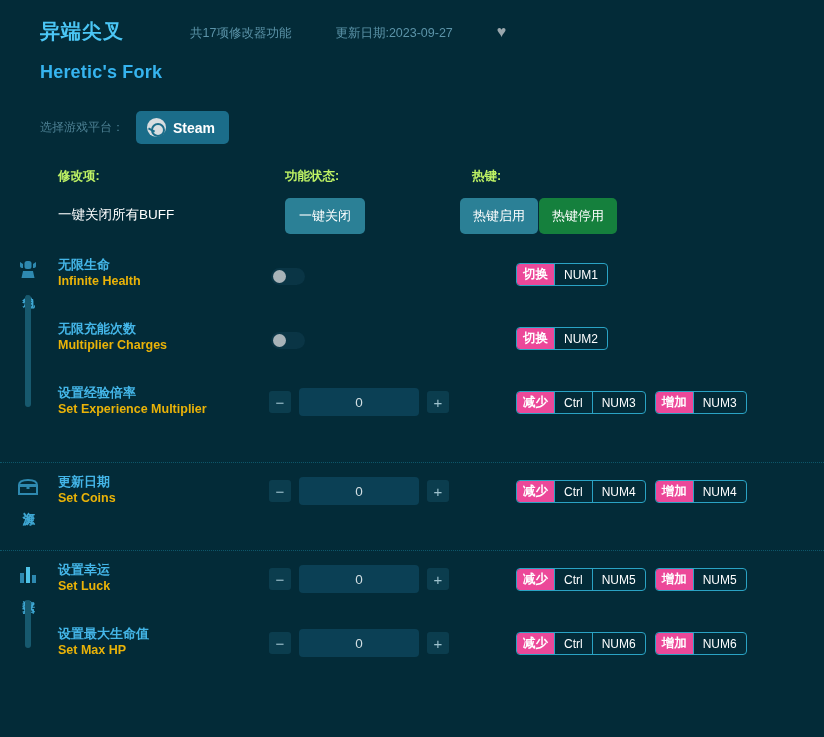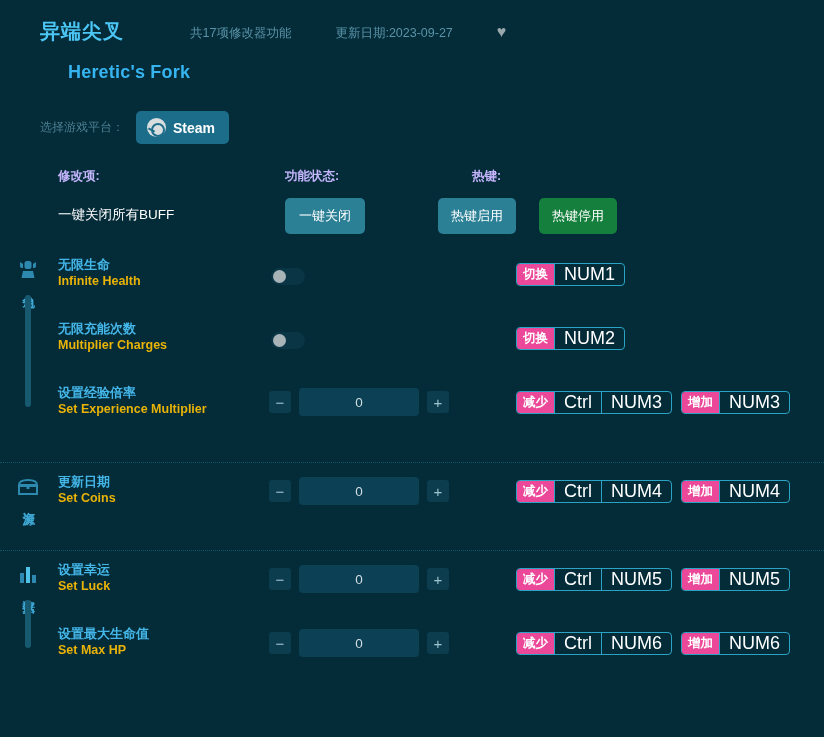--- a/index.html
+++ b/index.html
@@ -23,21 +23,21 @@
     font-size: 12.5px; color: #5b93a8; margin-right: 44px;
     position: relative; top: -1px;
   }
   .meta.first { margin-left: 0; }
   .heart-icon {
     color: #9aa7ad; font-size: 16px; line-height: 1;
     position: relative; top: -1px;
   }
   .game-title-en {
     font-size: 18px; font-weight: bold; color: #36b4ef;
-    margin-top: 10px; letter-spacing: .2px; margin-left: 28px;
+    margin-top: 10px; letter-spacing: .2px;
   }
 
   
   .platform-row {
     display: flex; align-items: center;
     margin: 28px 0 0 40px;
   }
   .platform-label { font-size: 12px; color: #4c7f92; margin-right: 12px; }
   .steam-btn {
     display: inline-flex; align-items: center; gap: 7px;
@@ -57,40 +57,40 @@
   .steam-glyph::after {
     content: ""; position: absolute; left: 1px; top: 11px;
     width: 7px; height: 2.2px; background: #1b6d8a;
     transform: rotate(28deg);
   }
   .steam-text { color: #ffffff; font-size: 14px; font-weight: bold; }
 
   
   .col-heads { position: relative; height: 26px; margin-top: 24px; }
   .col-heads span {
-    position: absolute; font-size: 12.5px; color: #c4b5fd; font-weight: bold;
+    position: absolute; font-size: 12.5px; color: #bef264; font-weight: bold;
   }
   .ch-mod { left: 58px; }
   .ch-state { left: 285px; }
   .ch-hot { left: 472px; }
 
   
   .master-row { position: relative; height: 52px; }
   .master-label {
     position: absolute; left: 58px; top: 12px;
     font-size: 13.5px; color: #ffffff;
   }
   .btn-primary {
     position: absolute; left: 285px; top: 4px;
     background: #2b8096; color: #fff; font-size: 13px;
     border: none; border-radius: 5px; padding: 9px 14px;
     cursor: pointer; font-family: inherit;
   }
   .btn-hot-on {
-    position: absolute; left: 438px; top: 4px;
+    position: absolute; left: 460px; top: 4px;
     background: #2b8096; color: #fff; font-size: 13px;
     border: none; border-radius: 5px; padding: 9px 13px;
     cursor: pointer; font-family: inherit;
   }
   .btn-hot-off {
     position: absolute; left: 539px; top: 4px;
     background: #15803d; color: #fff; font-size: 13px;
     border: none; border-radius: 5px; padding: 9px 13px;
     cursor: pointer; font-family: inherit;
   }
@@ -159,21 +159,21 @@
   .chip {
     display: flex; align-items: stretch;
     border: 1px solid #2aa3c4; border-radius: 4px;
     overflow: hidden; height: 23px; cursor: pointer;
   }
   .chip .act {
     background: #ec4899; color: #fff; font-size: 12.5px;
     padding: 0 6px; display: flex; align-items: center; font-weight: bold;
   }
   .chip .key {
-    color: #ffffff; font-size: 18px; padding: 0 9px;
+    color: #ffffff; font-size: 12px; padding: 0 9px;
     display: flex; align-items: center;
     border-left: 1px solid #2aa3c4; background: transparent;
   }
 </style>
 </head>
 <body>
 
 <div class="header">
   <div class="title-row">
     <div class="game-title-cn">异端尖叉</div>

